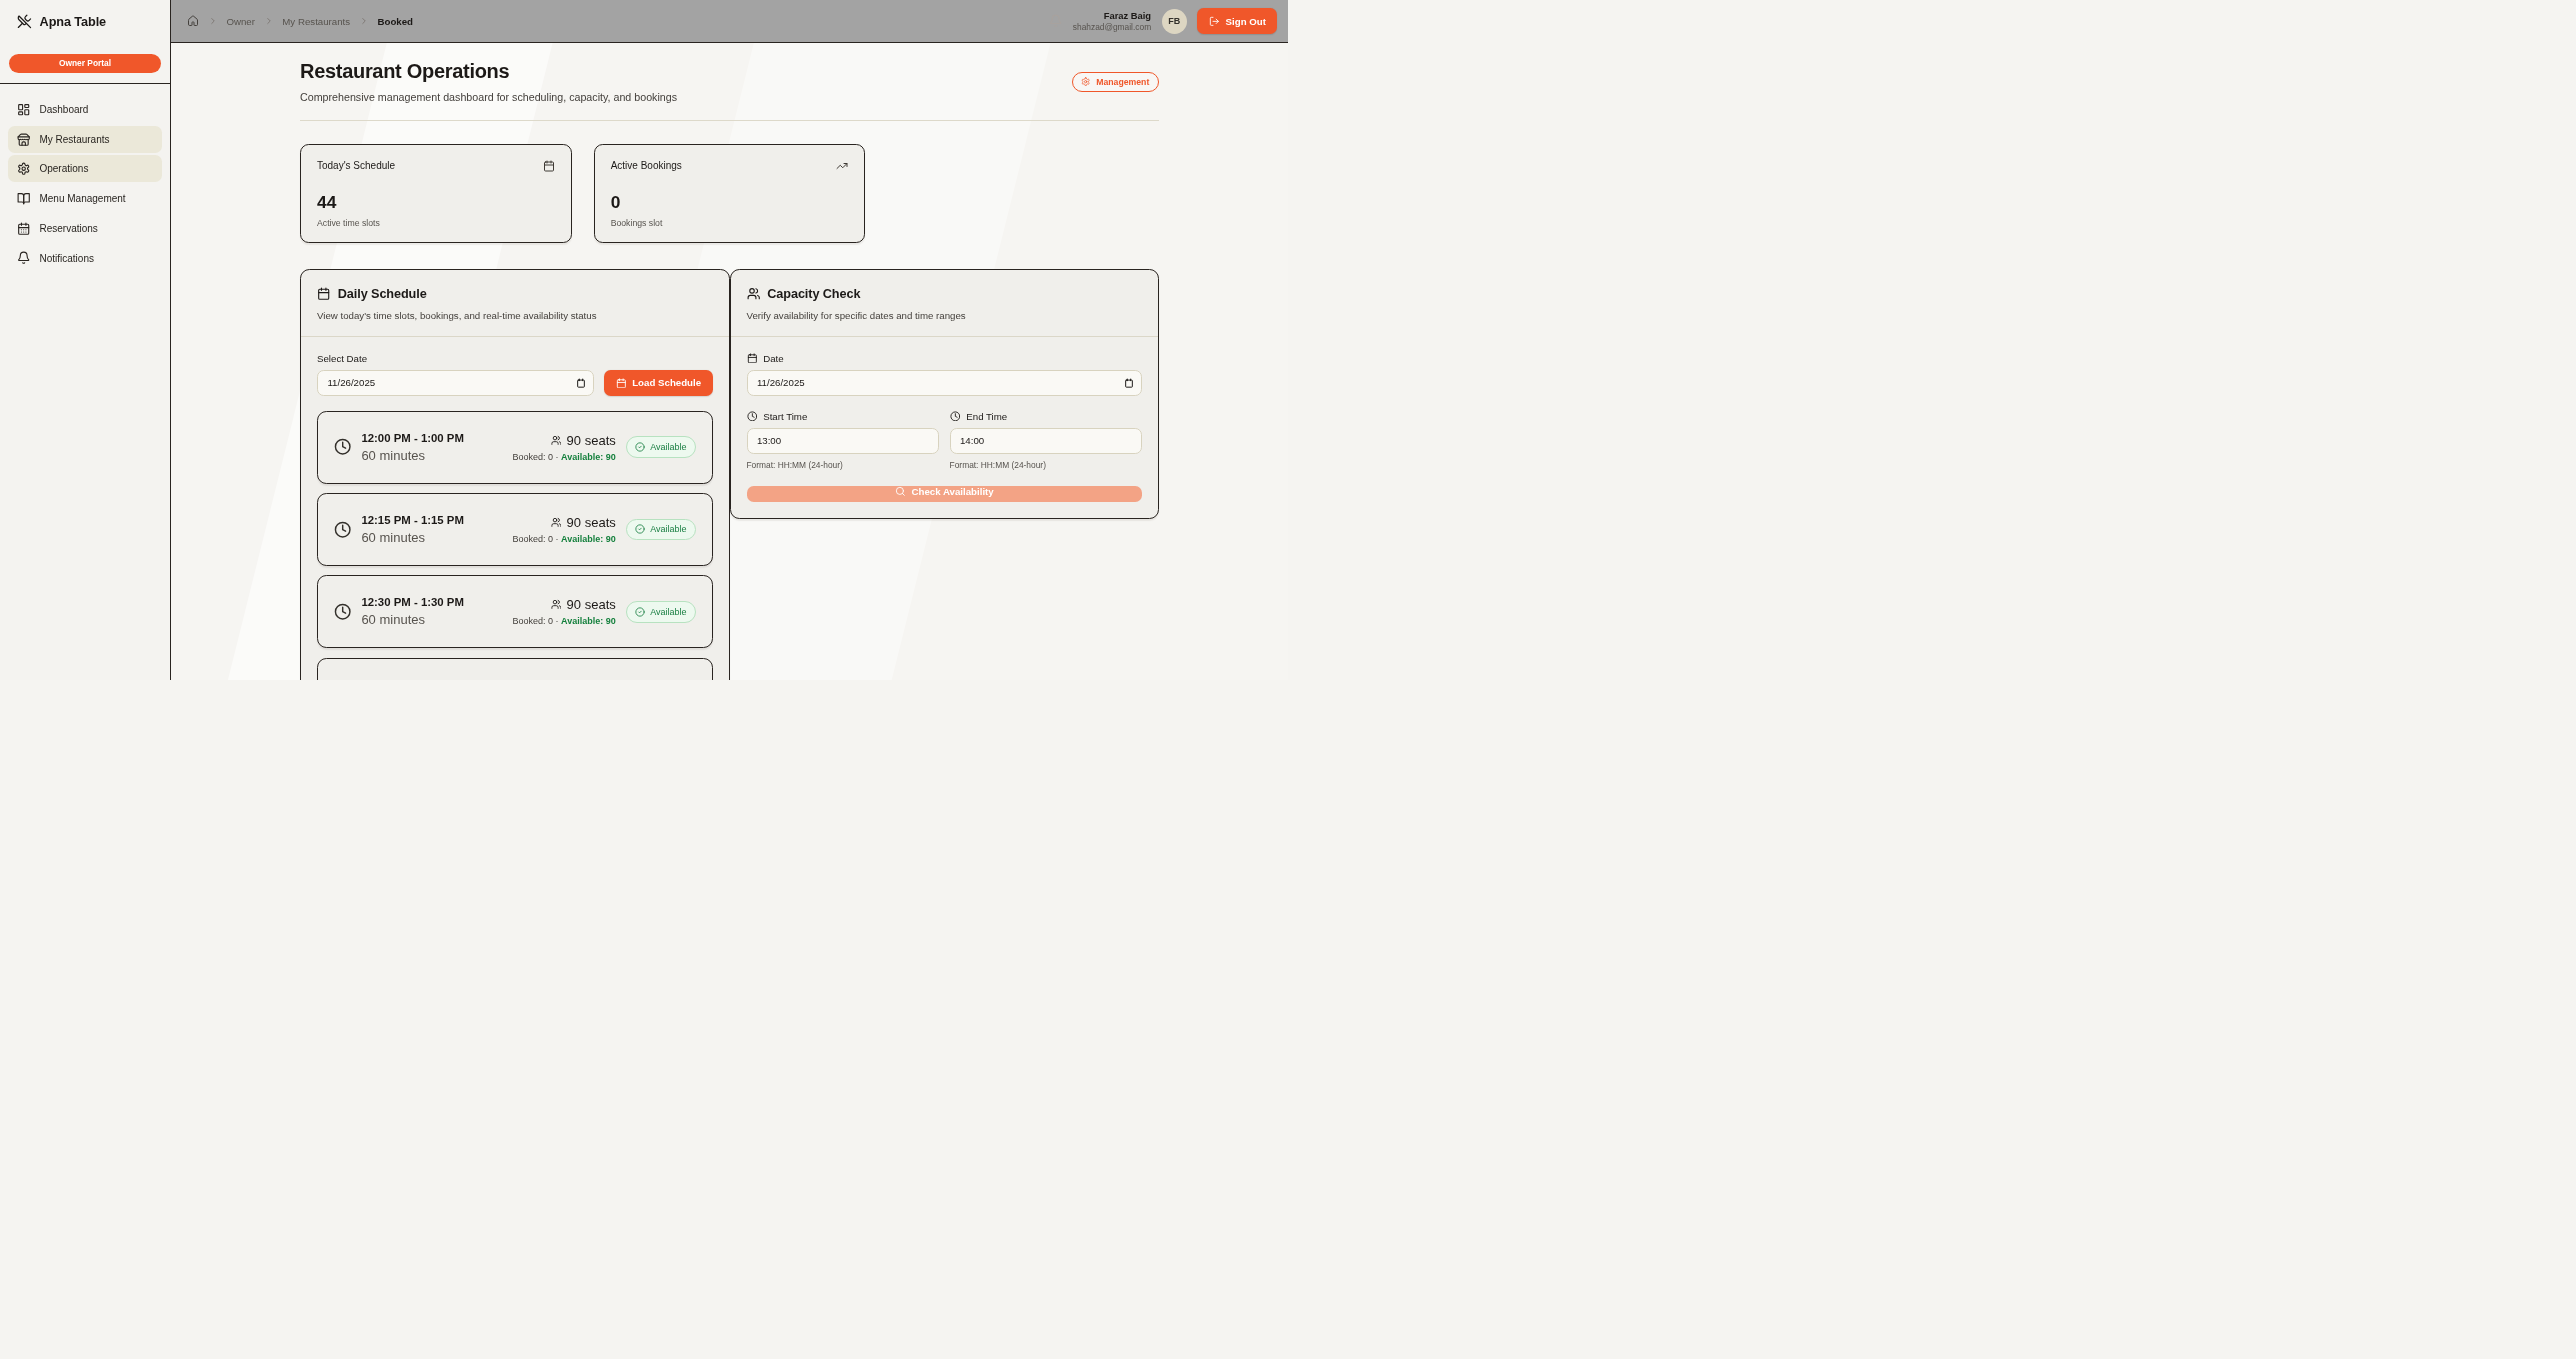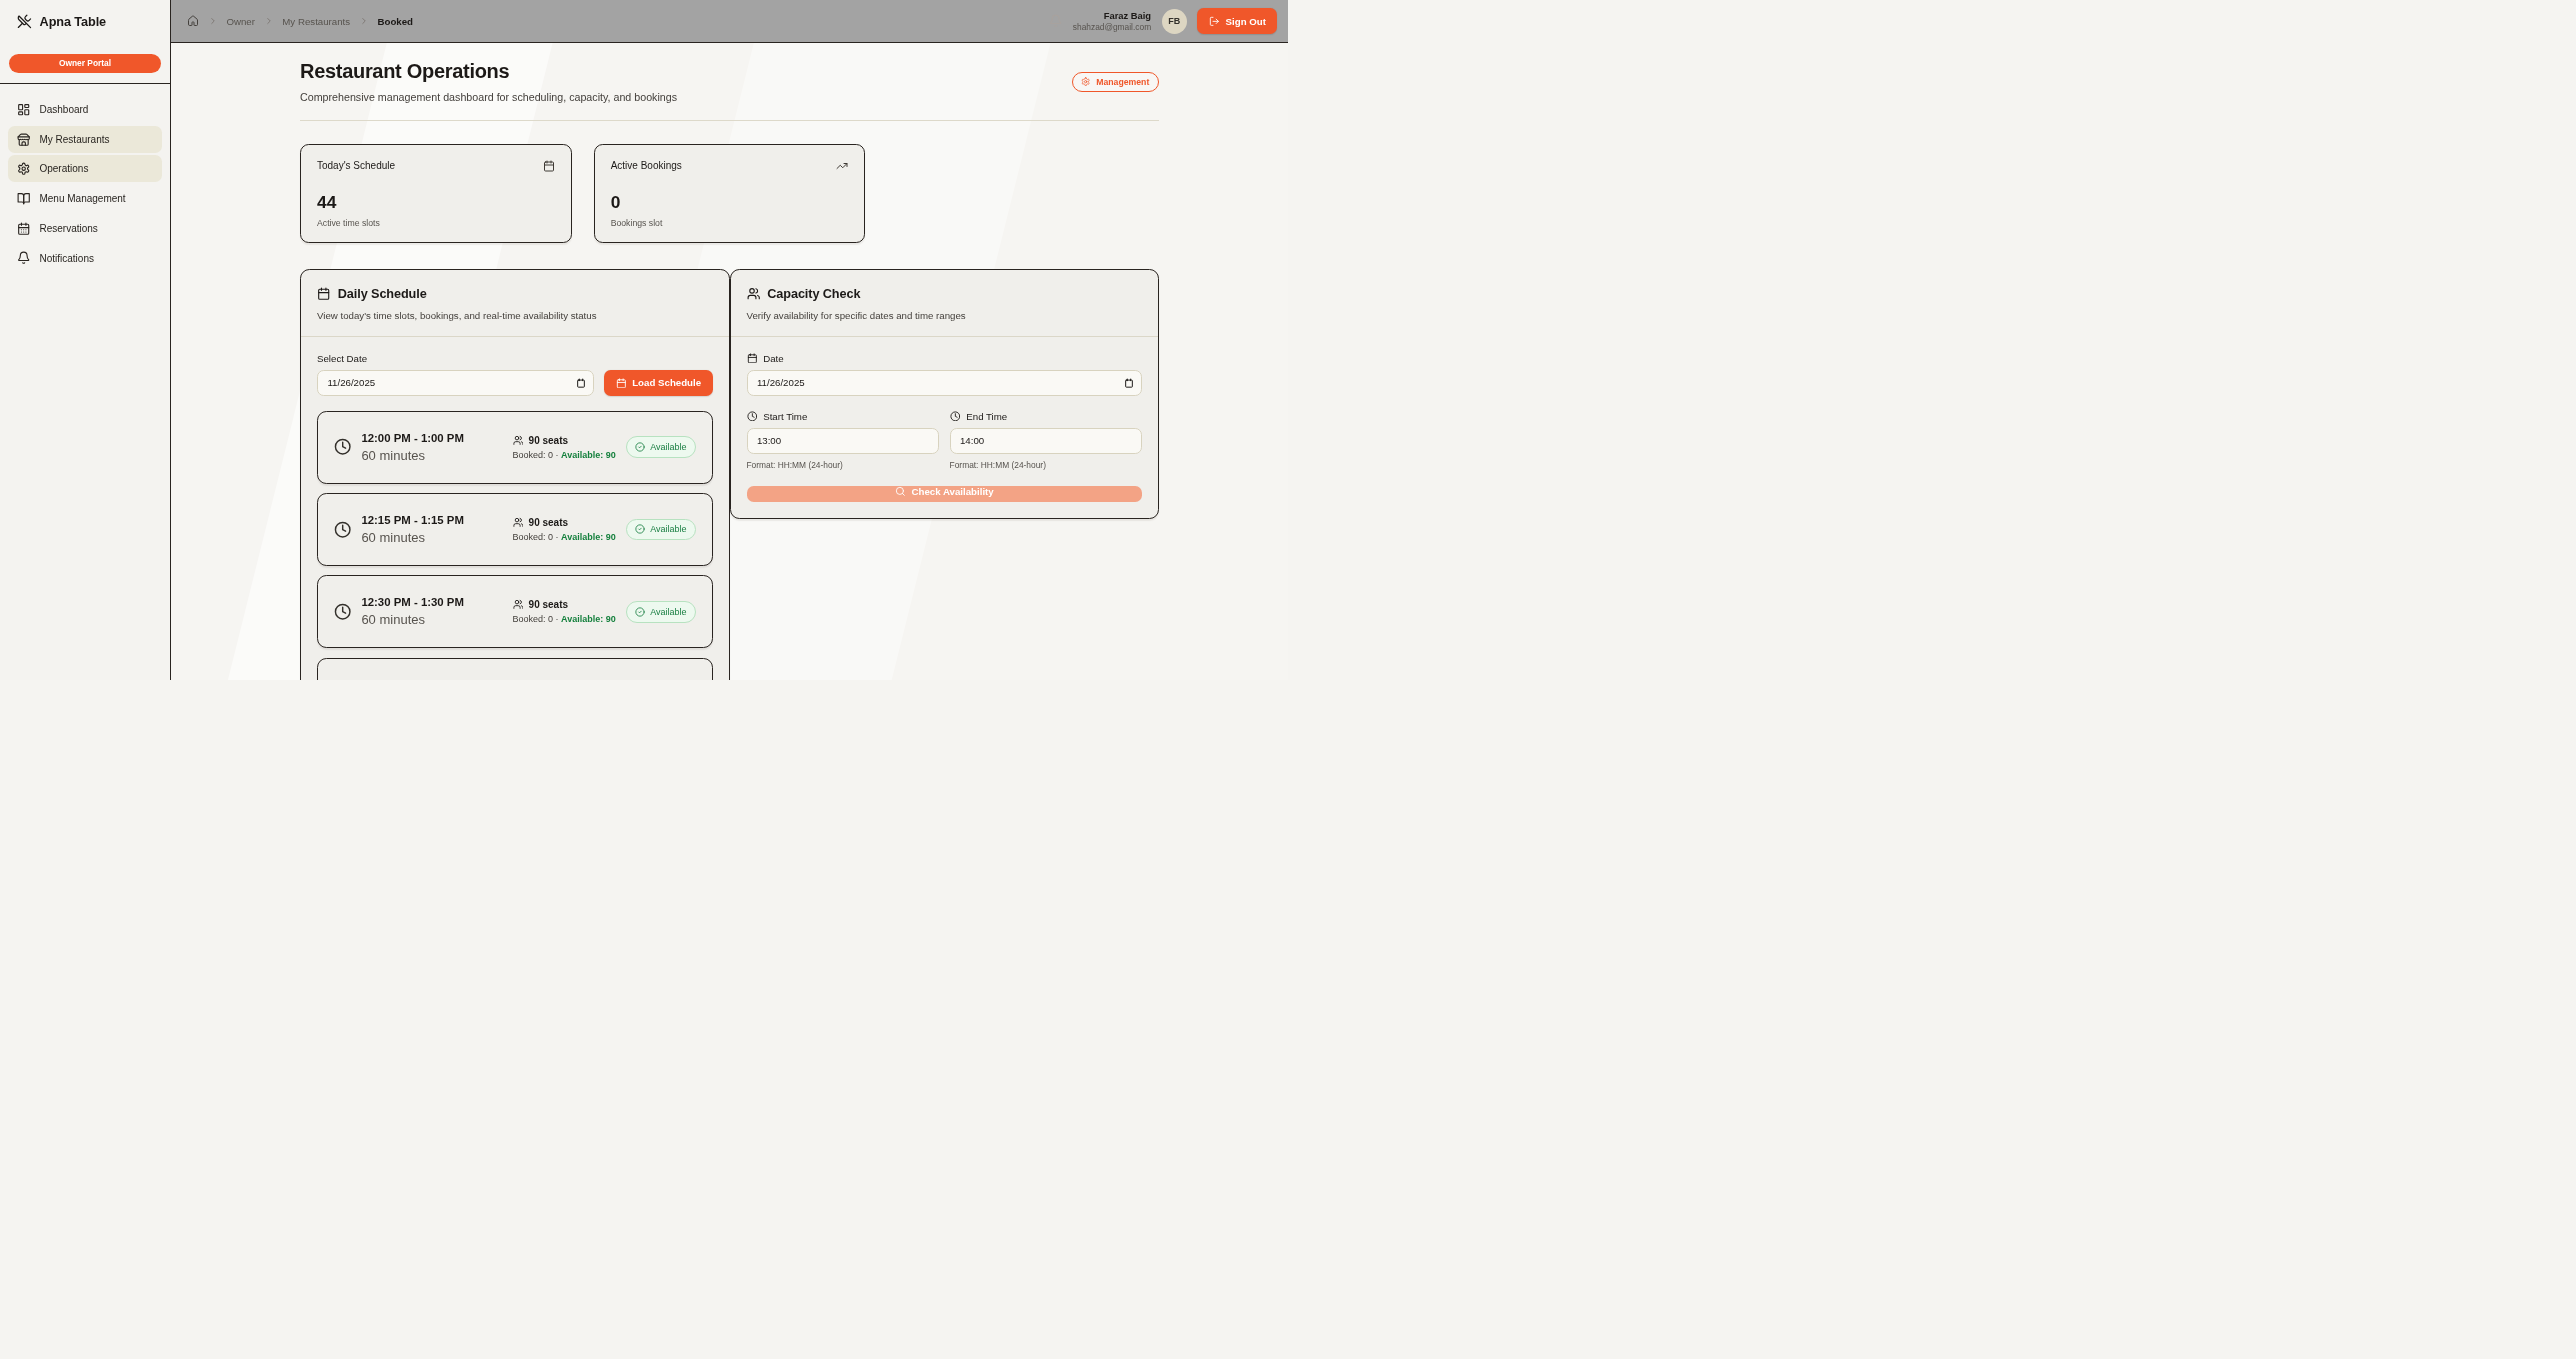--- a/index.html
+++ b/index.html
@@ -132,21 +132,21 @@
     border:1px solid #292420; border-radius:9.4px; background:#f0efeb;
     padding:20px 16px; display:flex; align-items:center; justify-content:space-between;
     box-shadow:0 1.3px 1.3px rgba(40,30,20,.08);
   }
   .slot-left { display:flex; align-items:center; gap:10px; }
   .slot-clock { color:#33302b; }
   .slot-time { font-size:11.4px; font-weight:700; }
   .slot-duration { font-size:13px; color:#57534e; margin-top:4px; }
   .slot-right { display:flex; align-items:center; gap:10.7px; }
   .slot-seats { text-align:right; }
-  .seats-line { display:flex; align-items:center; gap:5.4px; font-size:10px; font-weight:700; }
+  .seats-line { display:flex; align-items:center; justify-content:flex-end; gap:5.4px; font-size:13px; font-weight:400; }
   .booked-line { font-size:9px; color:#44403c; margin-top:4px; }
   .avail-green { color:#15803d; font-weight:700; }
   .status-pill {
     display:flex; align-items:center; gap:4.7px;
     border:1px solid #b7e2c0; background:#edf9ef; color:#1a7f43;
     font-size:9px; font-weight:500; padding:4.7px 8px; border-radius:670px;
   }
   .slot-stub { border:1px solid #292420; border-radius:9.4px; background:#f0efeb; height:54px; }
 
   .time-grid { display:grid; grid-template-columns:1fr 1fr; gap:10.7px; margin-top:14.8px; }

